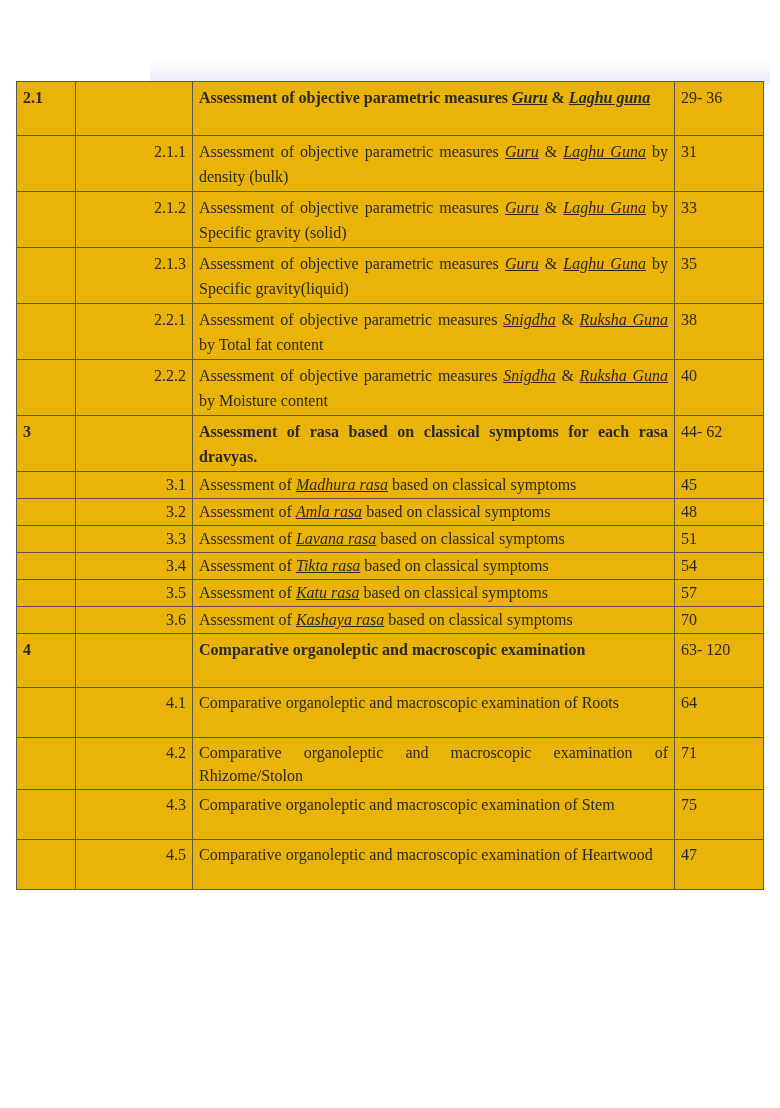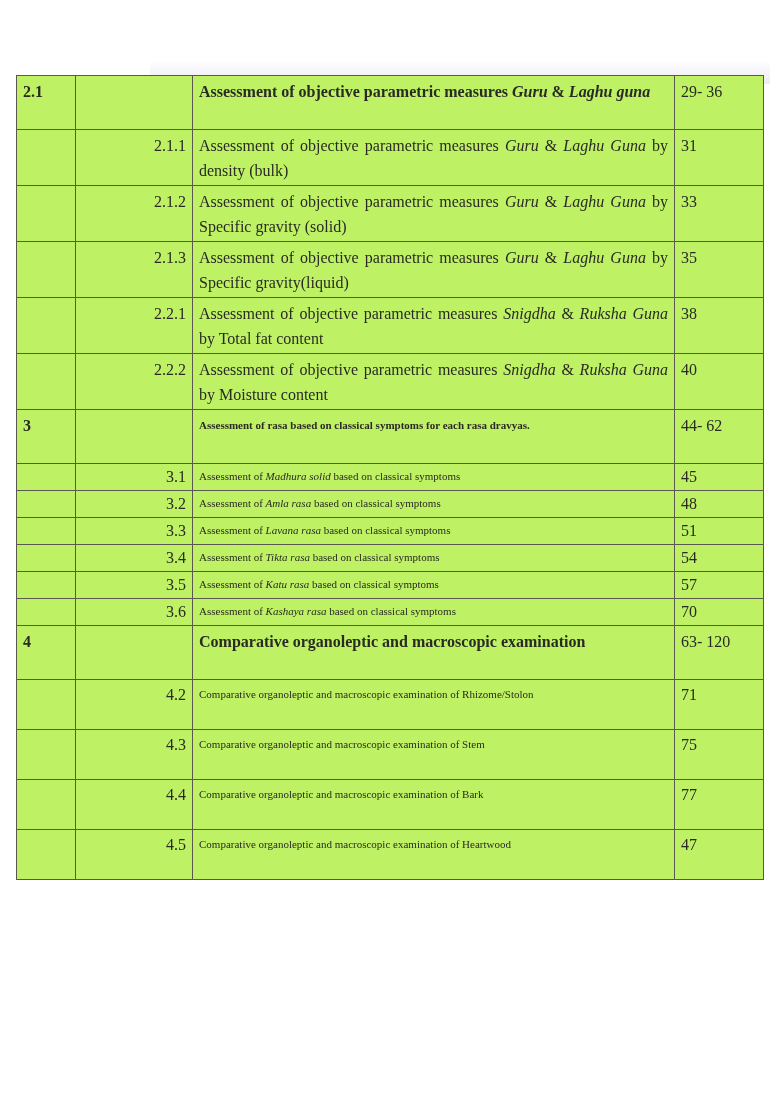--- a/index.html
+++ b/index.html
@@ -5,39 +5,39 @@
   html, body { margin: 0; padding: 0; }
   body {
     width: 780px; height: 1108px; background: #ffffff; position: relative; overflow: hidden;
     font-family: "Liberation Serif", "DejaVu Serif", serif; color: #2a2a24;
   }
   .tint {
     position: absolute; left: 150px; top: 60px; width: 620px; height: 24px;
     background: linear-gradient(to bottom, rgba(235,232,248,0) 0%, rgba(232,230,246,0.8) 100%);
   }
   table.toc {
-    position: absolute; left: 16px; top: 75px; width: 747px;
+    position: absolute; left: 16px; top: 81px; width: 747px;
     border-collapse: collapse; table-layout: fixed;
-    background: #bef264;
+    background: #eab308;
   }
   table.toc td {
     border: 1px solid #5a5850; vertical-align: top; padding: 3px 6px 2px 6px;
     font-size: 16px; line-height: 25px;
   }
   col.c1 { width: 59px; } col.c2 { width: 117px; } col.c3 { width: 482px; } col.c4 { width: 89px; }
   td.num { font-weight: bold; }
   td.sub { text-align: right; }
   td.desc { text-align: justify; }
   td.desc.bold { font-weight: bold; }
-  td.desc.small { font-size: 11px; }
+  td.desc.small { font-size: 16px; }
   td.page { padding-left: 7px; }
   tr.r2 td { height: 48px; }
   tr.r1 td { height: 22px; line-height: 21px; padding-top: 2px; padding-bottom: 2px; }
   tr.r4 td { height: 44px; line-height: 23px; }
-  .it { font-style: italic; }
+  .it { font-style: italic; text-decoration: underline; }
 </style>
 </head>
 <body>
 
 <div class="tint"></div>
 
 <table class="toc">
   <colgroup>
       <col class="c1">
       <col class="c2">
@@ -83,21 +83,21 @@
       </tr>
       <tr class="r2">
         <td class="num">3</td>
         <td class="sub"></td>
         <td class="desc bold small"><span>Assessment of rasa based on classical symptoms for each rasa dravyas.</span></td>
         <td class="page">44- 62</td>
       </tr>
       <tr class="r1">
         <td class="num"></td>
         <td class="sub">3.1</td>
-        <td class="desc small"><span>Assessment of </span><span class="it">Madhura solid</span><span> based on classical symptoms</span></td>
+        <td class="desc small"><span>Assessment of </span><span class="it">Madhura rasa</span><span> based on classical symptoms</span></td>
         <td class="page">45</td>
       </tr>
       <tr class="r1">
         <td class="num"></td>
         <td class="sub">3.2</td>
         <td class="desc small"><span>Assessment of </span><span class="it">Amla rasa</span><span> based on classical symptoms</span></td>
         <td class="page">48</td>
       </tr>
       <tr class="r1">
         <td class="num"></td>
@@ -124,36 +124,36 @@
         <td class="page">70</td>
       </tr>
       <tr class="r2">
         <td class="num">4</td>
         <td class="sub"></td>
         <td class="desc bold"><span>Comparative organoleptic and macroscopic examination</span></td>
         <td class="page">63- 120</td>
       </tr>
       <tr class="r4">
         <td class="num"></td>
+        <td class="sub">4.1</td>
+        <td class="desc small"><span>Comparative organoleptic and macroscopic examination of Roots</span></td>
+        <td class="page">64</td>
+      </tr>
+      <tr class="r4">
+        <td class="num"></td>
         <td class="sub">4.2</td>
         <td class="desc small"><span>Comparative organoleptic and macroscopic examination of Rhizome/Stolon</span></td>
         <td class="page">71</td>
       </tr>
       <tr class="r4">
         <td class="num"></td>
         <td class="sub">4.3</td>
         <td class="desc small"><span>Comparative organoleptic and macroscopic examination of Stem</span></td>
         <td class="page">75</td>
       </tr>
       <tr class="r4">
         <td class="num"></td>
-        <td class="sub">4.4</td>
-        <td class="desc small"><span>Comparative organoleptic and macroscopic examination of Bark</span></td>
-        <td class="page">77</td>
-      </tr>
-      <tr class="r4">
-        <td class="num"></td>
         <td class="sub">4.5</td>
         <td class="desc small"><span>Comparative organoleptic and macroscopic examination of Heartwood</span></td>
         <td class="page">47</td>
       </tr>
     </tbody>
 </table>
 
 </body></html>

